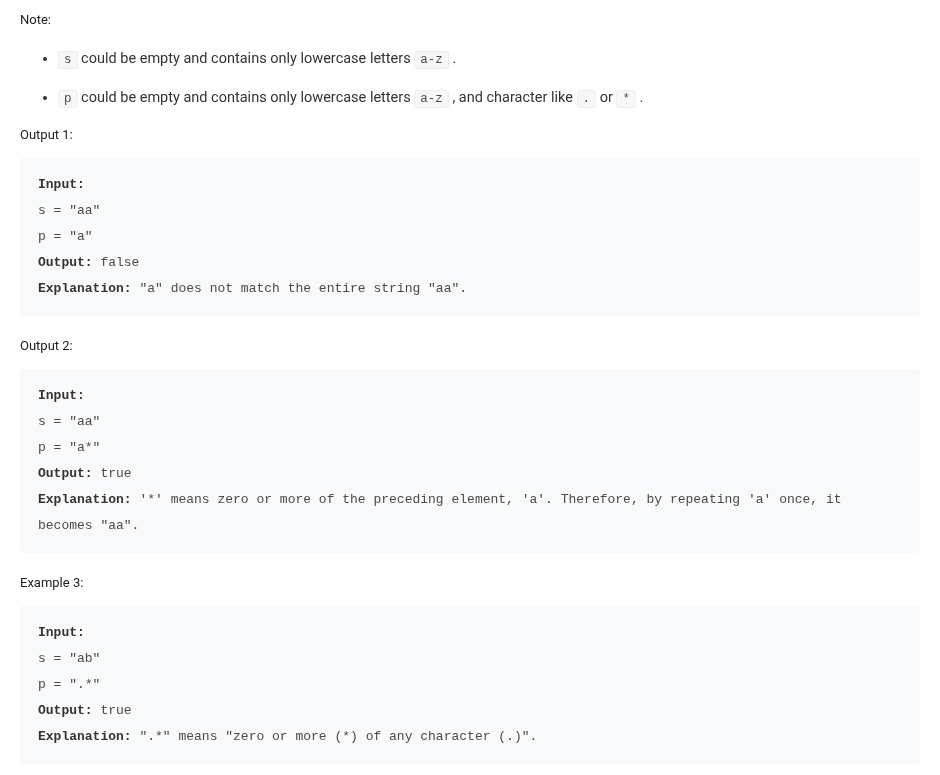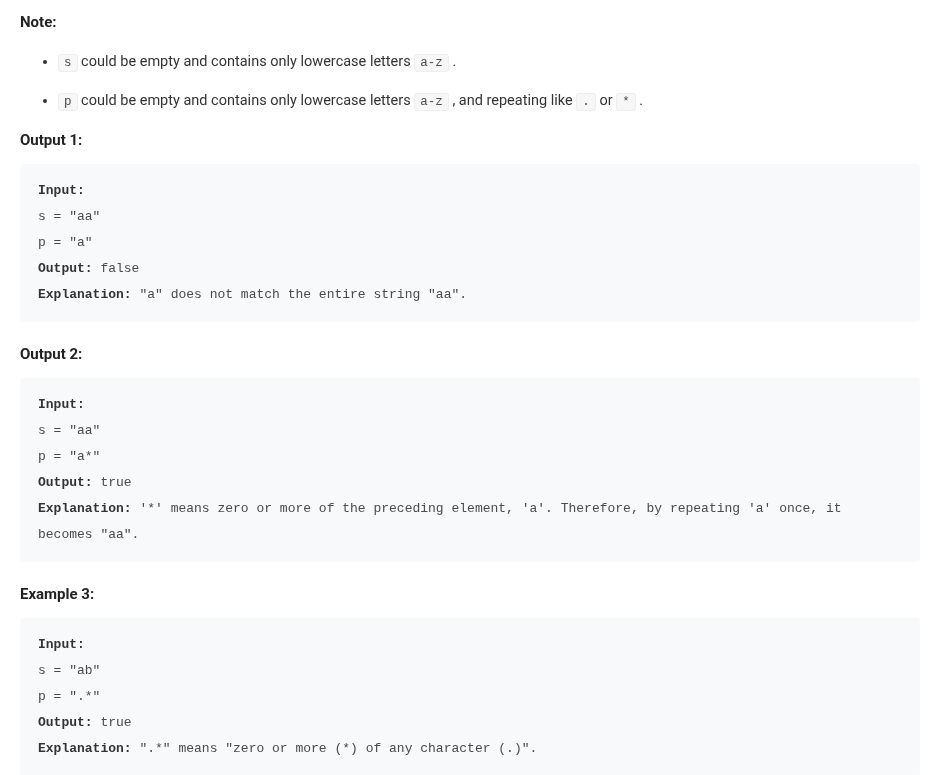--- a/index.html
+++ b/index.html
@@ -7,22 +7,22 @@
     color: #262626;
     margin: 0;
     padding: 0 20px 20px 20px;
     font-size: 14px;
     line-height: 1.6;
     background: #fff;
     width: 940px;
     box-sizing: border-box;
   }
   .section-title {
-    font-weight: 700;
-    font-size: 15px;
+    font-weight: 400;
+    font-size: 13px;
     margin: 10px 0 10px 0;
     color: #222;
   }
   .note-list {
     margin: 0 0 16px 0;
     padding-left: 38px;
     list-style: disc;
   }
   .note-list li {
     margin: 16px 0;
@@ -58,21 +58,21 @@
 </style>
 </head>
 <body>
 
 <div class="section-title">Note:</div>
 <ul class="note-list">
   <li>
     <code class="inline">s</code><span> could be empty and contains only lowercase letters </span><code class="inline">a-z</code><span> .</span>
   </li>
   <li>
-    <code class="inline">p</code><span> could be empty and contains only lowercase letters </span><code class="inline">a-z</code><span> , and repeating like </span><code class="inline">.</code><span> or </span><code class="inline">*</code><span> .</span>
+    <code class="inline">p</code><span> could be empty and contains only lowercase letters </span><code class="inline">a-z</code><span> , and character like </span><code class="inline">.</code><span> or </span><code class="inline">*</code><span> .</span>
   </li>
 </ul>
 
 <div class="section-title">Output 1:</div>
 <pre class="code-block"><span class="bold">Input:</span>
 <span>s = "aa"</span>
 <span>p = "a"</span>
 <span class="bold">Output:</span><span> false</span>
 <span class="bold">Explanation:</span><span> "a" does not match the entire string "aa".</span></pre>
 

